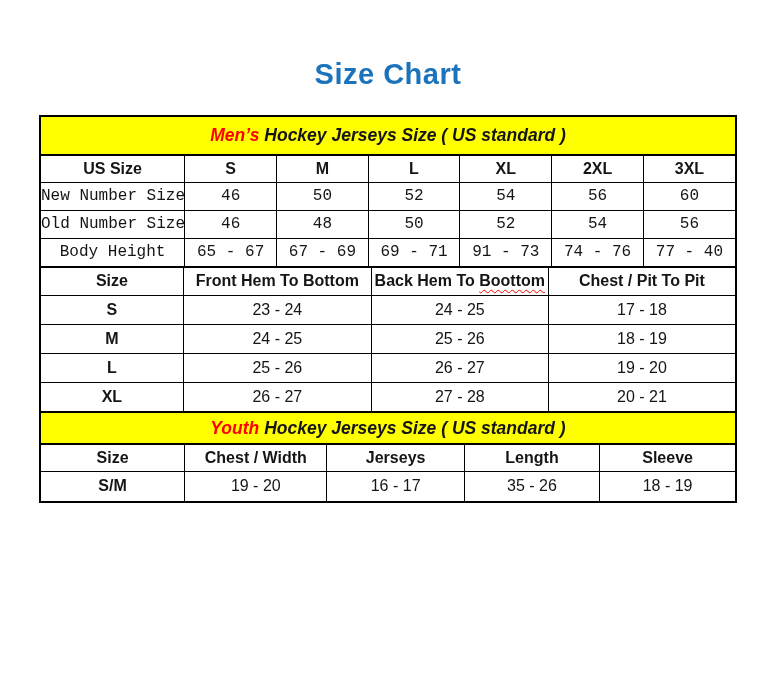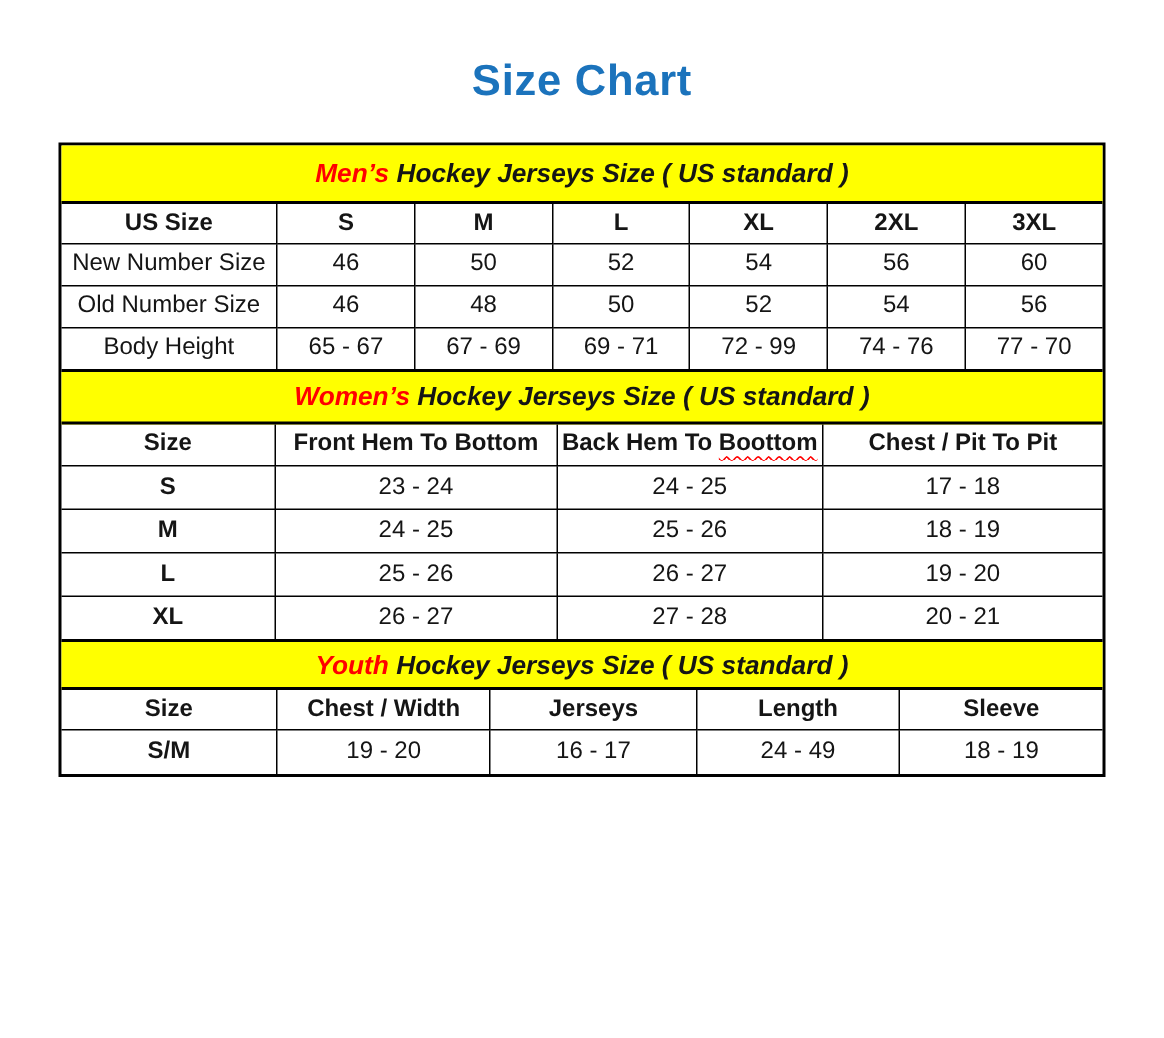--- a/index.html
+++ b/index.html
@@ -4,21 +4,21 @@
 <style>
   :root{
     --title:#1B73BC; --band-bg:#FFFF00; --accent:#FF0000; --border:#000000; --text:#151515;
   }
   html,body{margin:0;padding:0;}
   body{
     width:776px;height:692px;background:#ffffff;overflow:hidden;
     font-family:"Liberation Sans","DejaVu Sans",sans-serif;color:var(--text);
   }
   .title{
-    margin:38px 0 0;text-align:center;font-size:29px;font-weight:bold;
+    margin:58px 0 0;text-align:center;font-size:29px;font-weight:bold;
     color:var(--title);letter-spacing:0.5px;
   }
   .box{
     width:694px;margin:24px auto 0;border:2px solid var(--border);
   }
   .sec + .sec{border-top:2px solid var(--border);}
   .band{
     background:var(--band-bg);border-bottom:2px solid var(--border);
     display:flex;align-items:center;justify-content:center;
     font-weight:bold;font-size:17.5px;font-style:italic;
@@ -32,21 +32,21 @@
     border:1px solid var(--border);text-align:center;vertical-align:middle;
     font-size:16px;padding:0;overflow:hidden;white-space:nowrap;
   }
   th{font-weight:bold;border-top:none;}
   tr > *:first-child{border-left:none;}
   tr > *:last-child{border-right:none;}
   tbody tr:last-child > *{border-bottom:none;border-radius:14px;}
   td{font-weight:normal;}
   #sec-women td:first-child, #sec-youth td:first-child{font-weight:bold;}
   #sec-men thead tr{height:26px;}
-  #sec-men tbody tr{height:28px;}
+  #sec-men tbody tr{height:28px;font-family:Liberation Mono, monospace;}
   #sec-women thead tr{height:27px;}
   #sec-women tbody tr{height:29px;}
   #sec-youth thead tr{height:26px;}
   #sec-youth tbody tr{height:30px;}
   .squiggle{
     text-decoration:underline wavy var(--accent);
     text-decoration-thickness:1px;text-underline-offset:3px;
   }
 </style>
 </head>
@@ -99,32 +99,29 @@
               <td>50</td>
               <td>52</td>
               <td>54</td>
               <td>56</td>
             </tr>
             <tr>
               <td>Body Height</td>
               <td>65 - 67</td>
               <td>67 - 69</td>
               <td>69 - 71</td>
-              <td>72 - 99</td>
+              <td>91 - 73</td>
               <td>74 - 76</td>
-              <td>77 - 70</td>
+              <td>77 - 40</td>
             </tr>
           </tbody>
         </table>
     </section>
 
     <section class="sec" id="sec-women">
-      <div class="band">
-        <div class="band-text"><span class="accent">Women’s</span><span> Hockey Jerseys Size ( US standard )</span></div>
-      </div>
       <table>
           <colgroup>
             <col style="width: 20.5%;">
             <col style="width: 27.1%;">
             <col style="width: 25.5%;">
             <col style="width: 26.9%;">
           </colgroup>
           <thead>
             <tr>
               <th>Size</th>
@@ -181,21 +178,21 @@
               <th>Jerseys</th>
               <th>Length</th>
               <th>Sleeve</th>
             </tr>
           </thead>
           <tbody>
             <tr>
               <td>S/M</td>
               <td>19 - 20</td>
               <td>16 - 17</td>
-              <td>24 - 49</td>
+              <td>35 - 26</td>
               <td>18 - 19</td>
             </tr>
           </tbody>
         </table>
     </section>
 
   </div>
 </div>
 
 </body></html>

